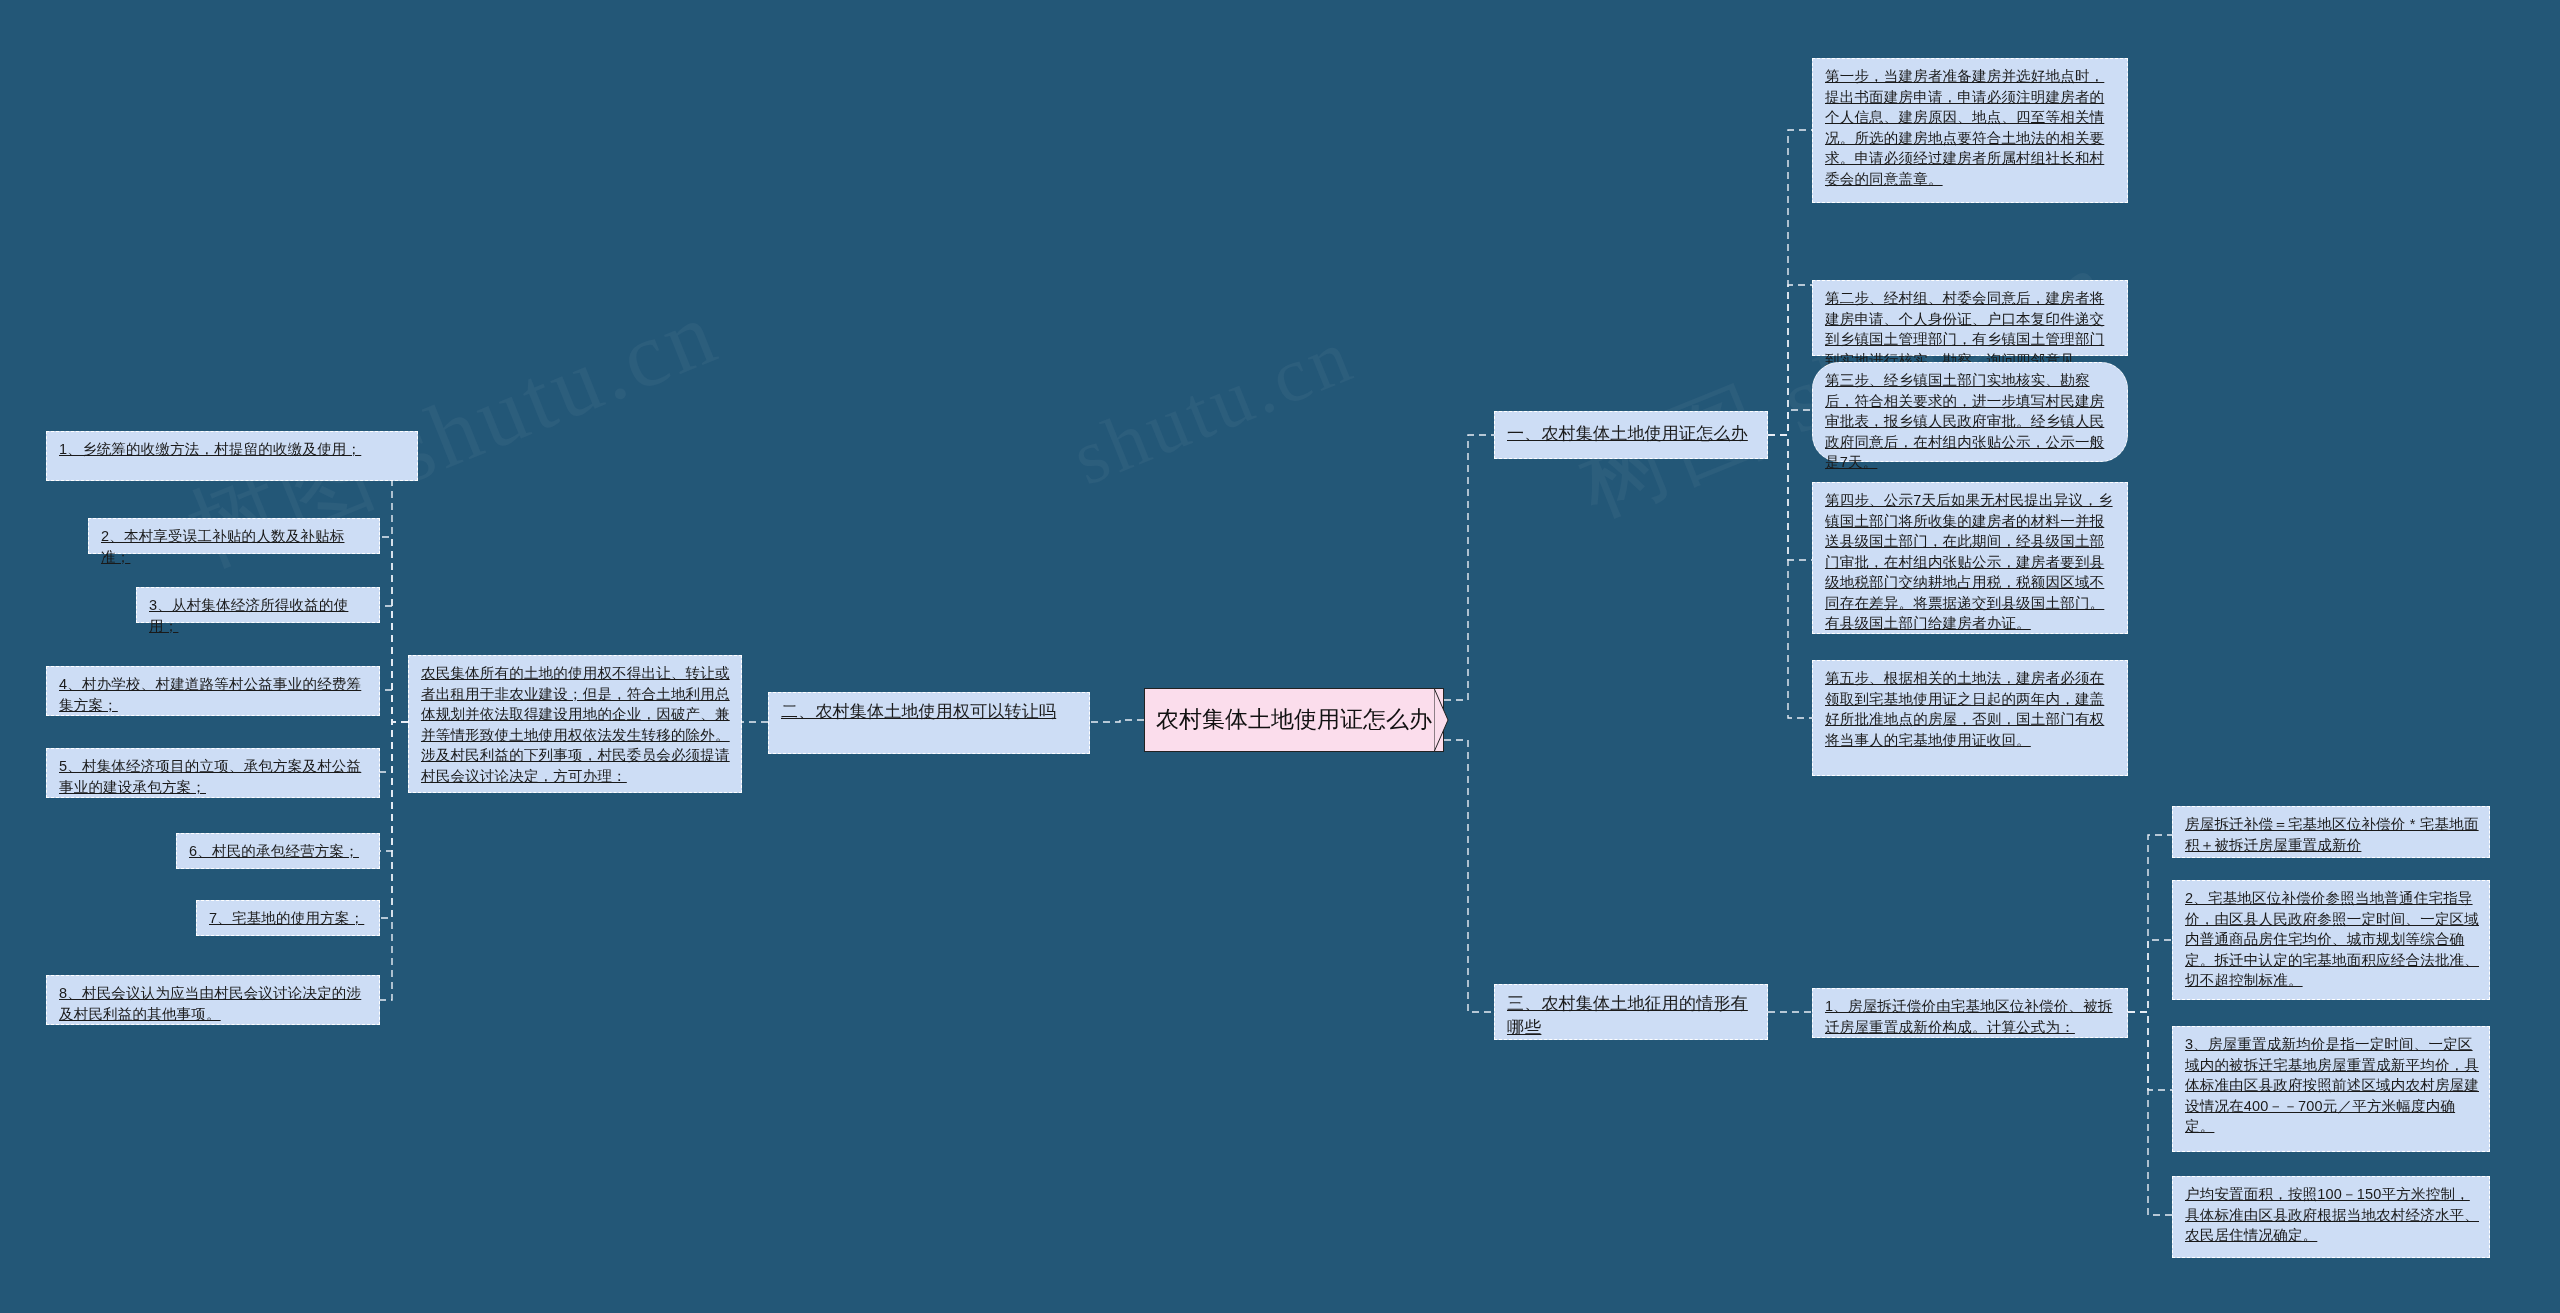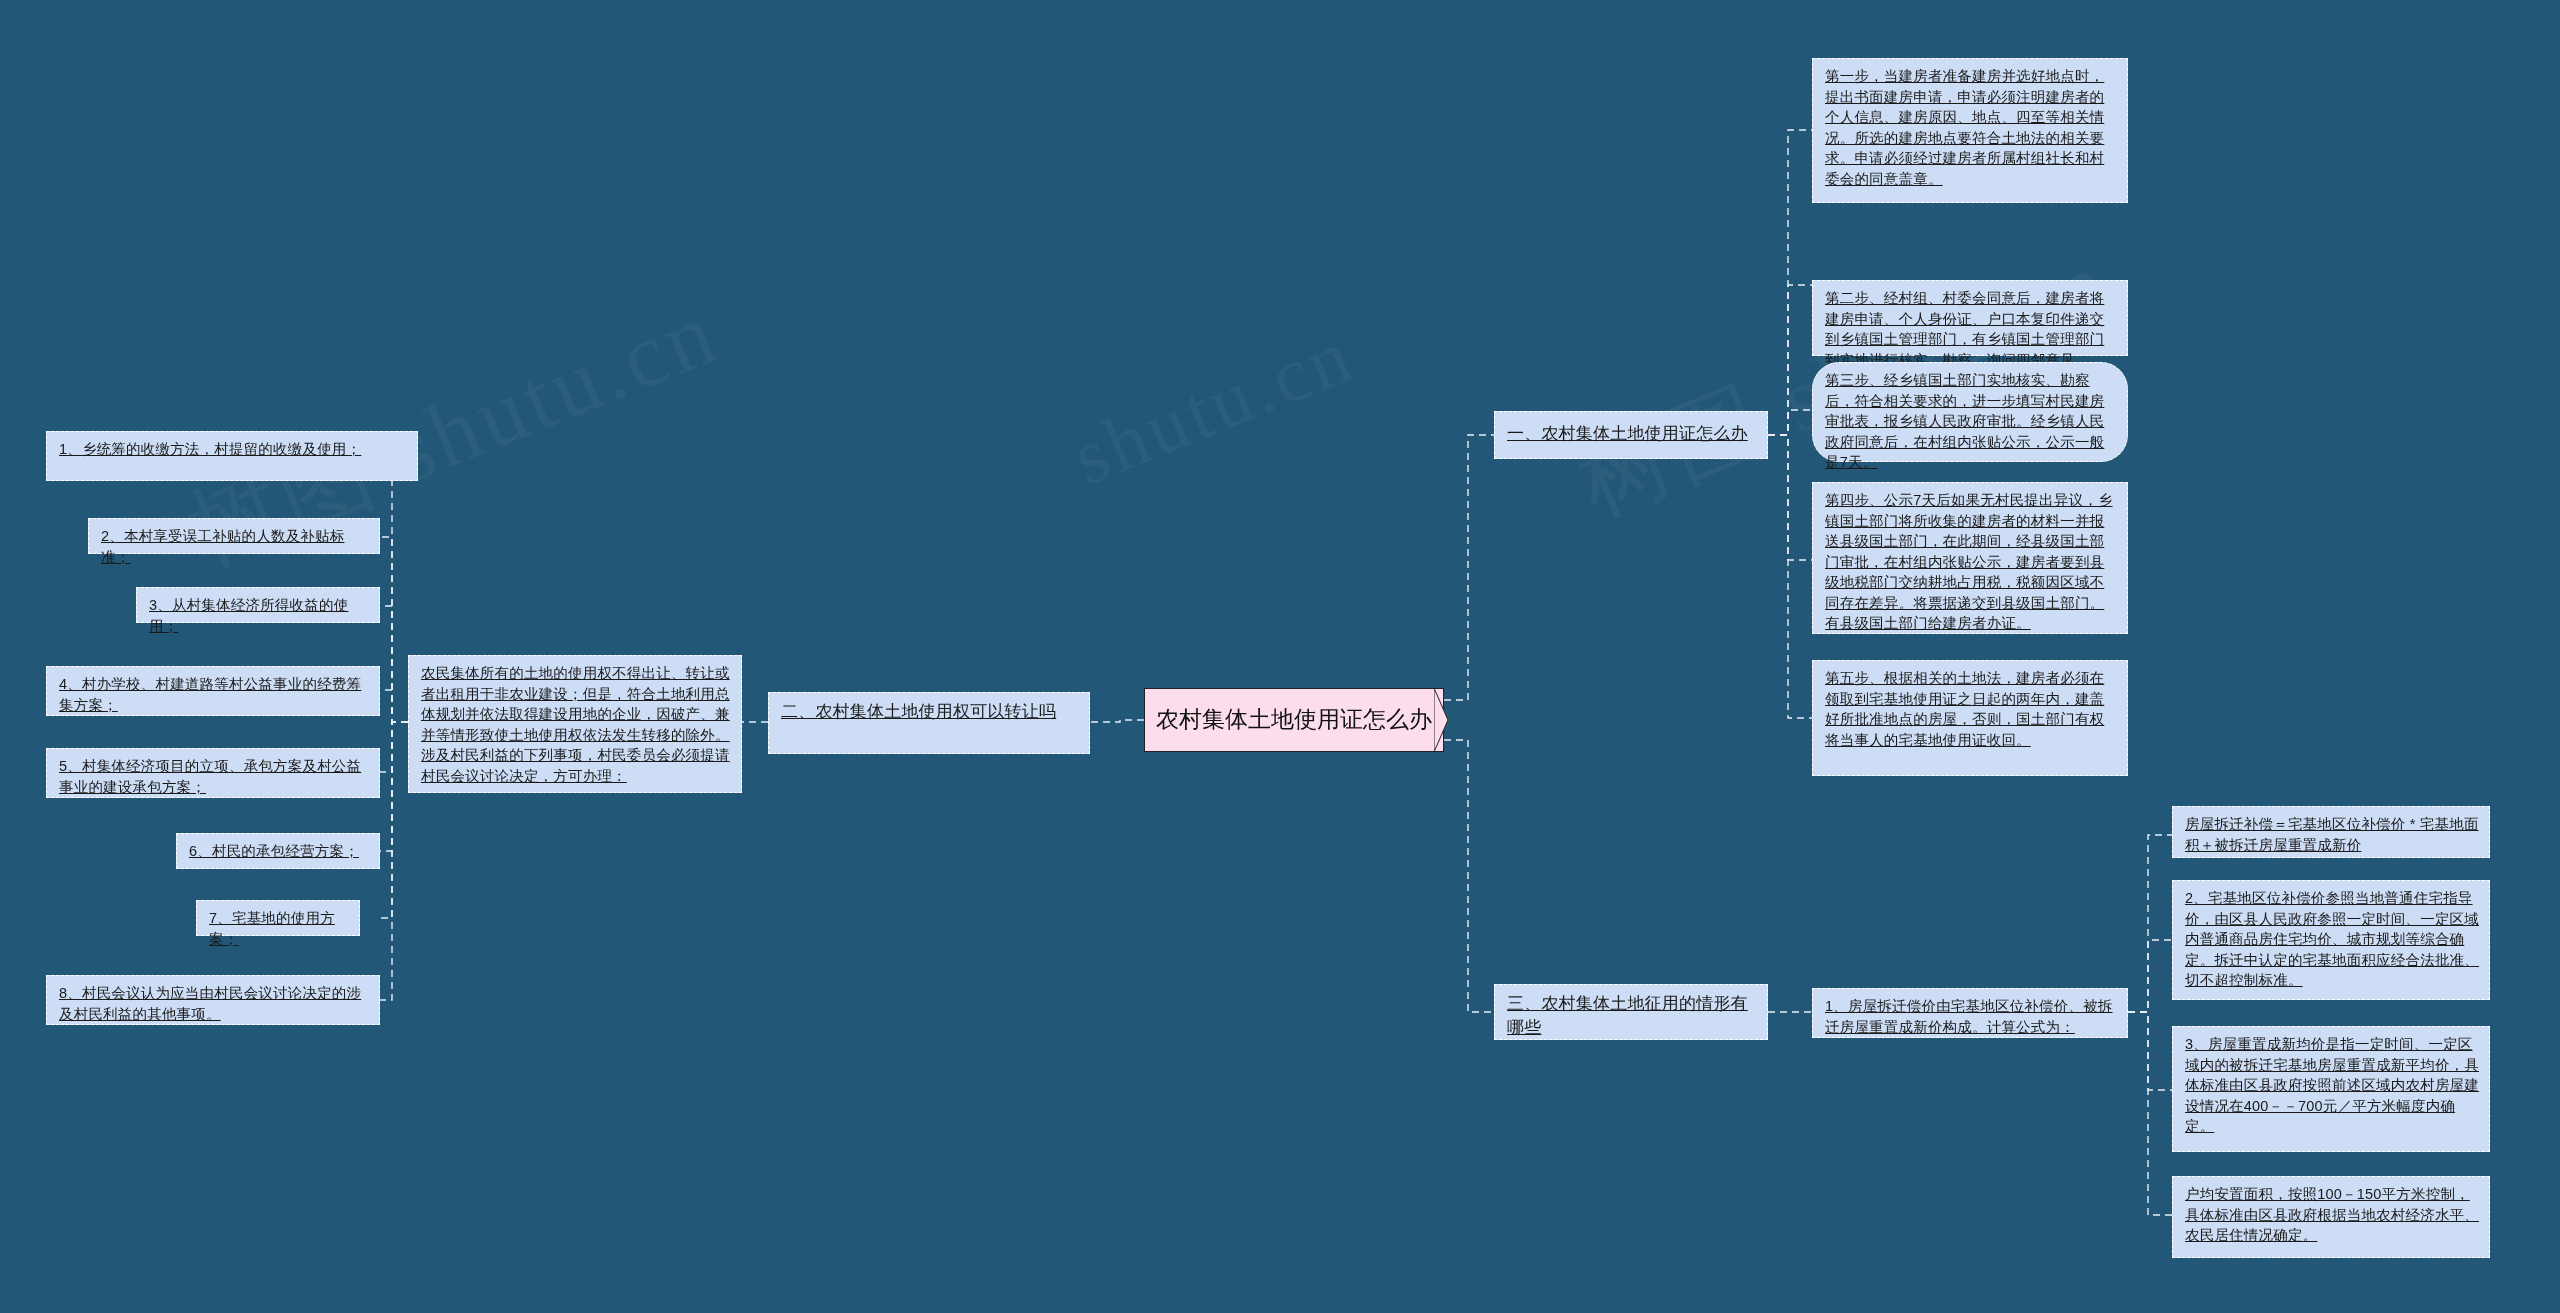--- a/index.html
+++ b/index.html
@@ -150,21 +150,21 @@
   </div>
 
   <div class="node s-item" style="left:46px;top:748px;width:334px;height:50px;">
     <span class="tx">5、村集体经济项目的立项、承包方案及村公益事业的建设承包方案；</span>
   </div>
 
   <div class="node s-item" style="left:176px;top:833px;width:204px;height:36px;">
     <span class="tx">6、村民的承包经营方案；</span>
   </div>
 
-  <div class="node s-item" style="left:196px;top:900px;width:164px;height:36px;">
+  <div class="node s-item" style="left:196px;top:900px;width:184px;height:36px;">
     <span class="tx">7、宅基地的使用方案；</span>
   </div>
 
   <div class="node s-item" style="left:46px;top:975px;width:334px;height:50px;">
     <span class="tx">8、村民会议认为应当由村民会议讨论决定的涉及村民利益的其他事项。</span>
   </div>
 
   <div class="node s-lead" style="left:1494px;top:984px;width:274px;height:56px;">
     <span class="tx">三、农村集体土地征用的情形有哪些</span>
   </div>

